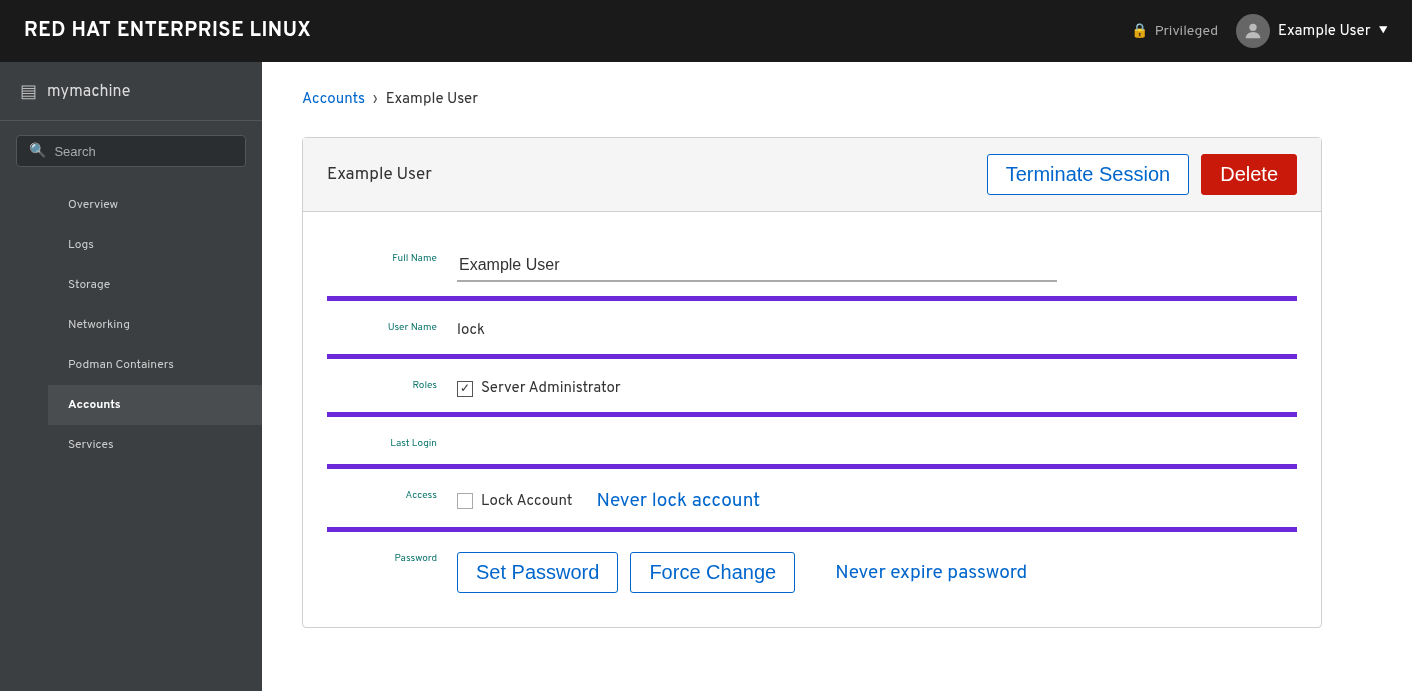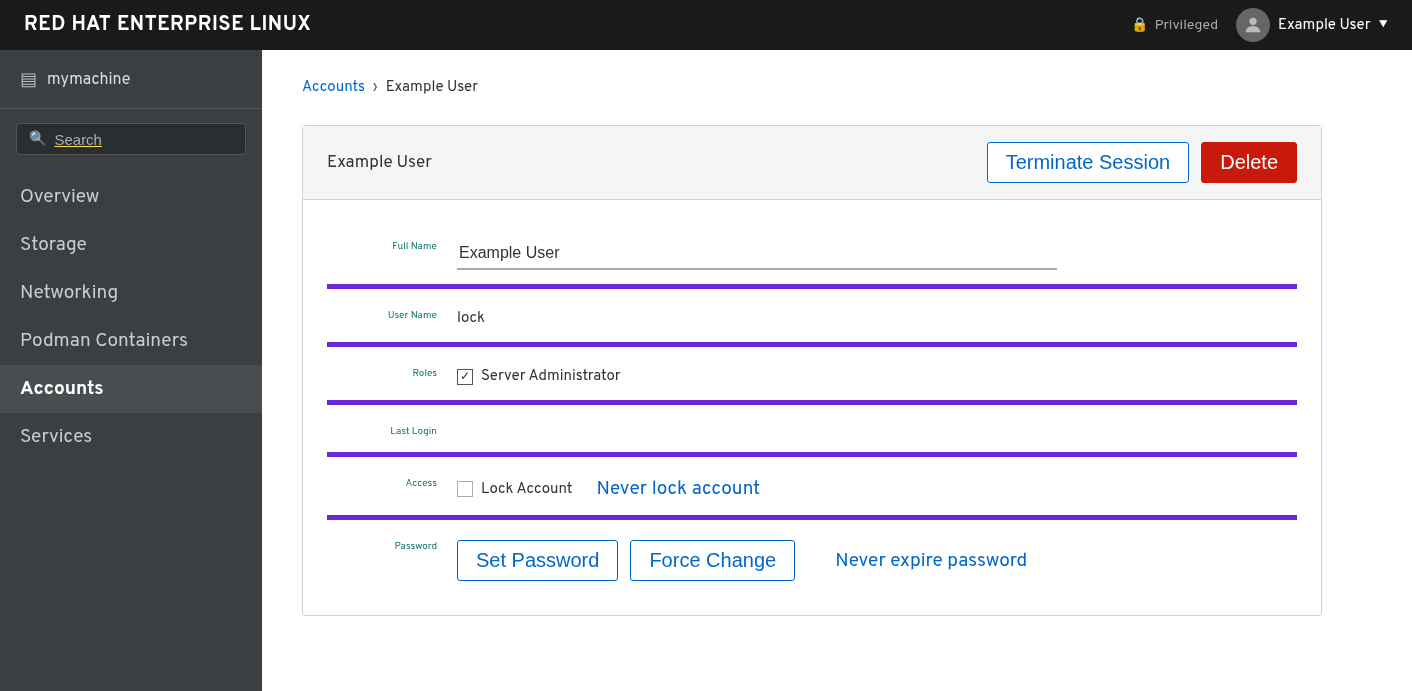--- a/index.html
+++ b/index.html
@@ -6,21 +6,21 @@
     body { font-family: 'RedHatDisplay', 'Overpass', Arial, sans-serif; font-size: 15px; background: #fff; display: flex; flex-direction: column; height: 691px; overflow: hidden; }
 
     
     .top-nav {
       background: #1a1a1a;
       color: #fff;
       display: flex;
       align-items: center;
       justify-content: space-between;
       padding: 0 24px;
-      height: 50px;
+      height: 62px;
       flex-shrink: 0;
     }
     .top-nav-title {
       font-size: 20px;
       font-weight: 700;
       letter-spacing: 0.5px;
       color: #fff;
     }
     .top-nav-right {
       display: flex;
@@ -96,38 +96,38 @@
       display: flex;
       align-items: center;
       padding: 6px 12px;
       gap: 8px;
     }
     .sidebar-search input {
       background: transparent;
       border: none;
       outline: none;
       color: #fde047;
-      font-size: 15px;
+      font-size: 13px;
       flex: 1;
-      text-decoration: underline;
     }
     .sidebar-search input::placeholder { color: #aaa; }
     .search-icon-char { color: #aaa; font-size: 14px; }
 
     .sidebar-nav {
       display: flex;
       flex-direction: column;
       padding: 4px 0;
     }
     .sidebar-item {
       padding: 12px 20px;
       color: #ccc;
-      font-size: 19px;
+      font-size: 12px;
       cursor: pointer;
       user-select: none;
+      margin-left: 48px;
     }
     .sidebar-item.active {
       background: #4a4d50;
       color: #fff;
       font-weight: 700;
     }
 
     
     .content-area {
       flex: 1;
@@ -316,20 +316,21 @@
     <div class="sidebar-machine">
       <span class="sidebar-machine-icon">▤</span>
       <span>mymachine</span>
     </div>
     <div class="sidebar-search">
       <span class="search-icon-char">🔍</span>
       <input type="text" placeholder="Search" style="">
     </div>
     <nav class="sidebar-nav">
       <div class="sidebar-item">Overview</div>
+      <div class="sidebar-item">Logs</div>
       <div class="sidebar-item">Storage</div>
       <div class="sidebar-item">Networking</div>
       <div class="sidebar-item">Podman Containers</div>
       <div class="sidebar-item active">Accounts</div>
       <div class="sidebar-item">Services</div>
     </nav>
   </aside>
 
   <main class="content-area">
 

